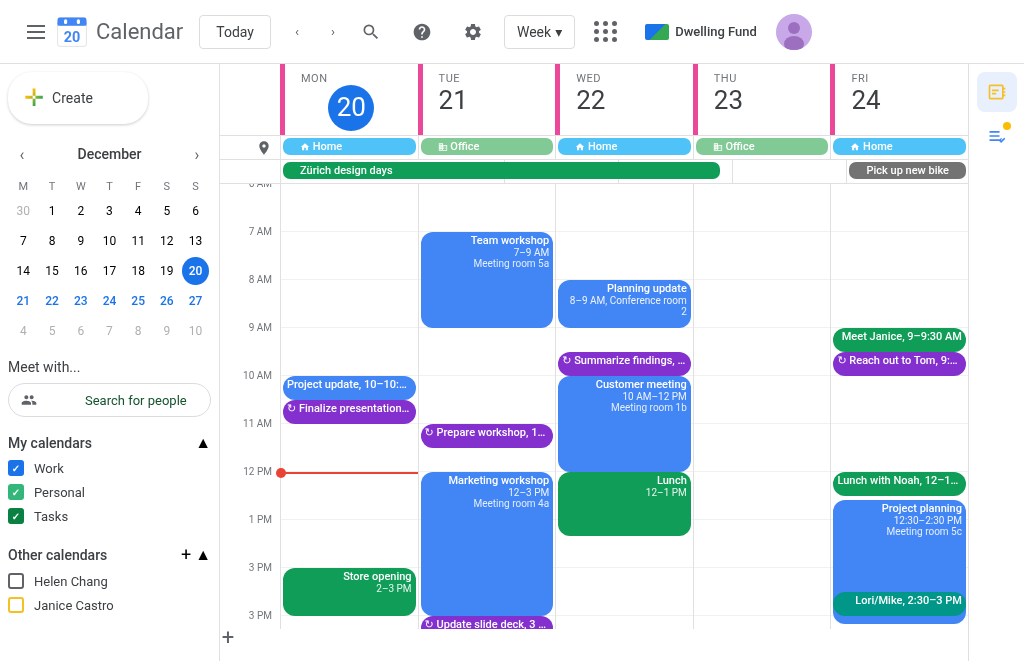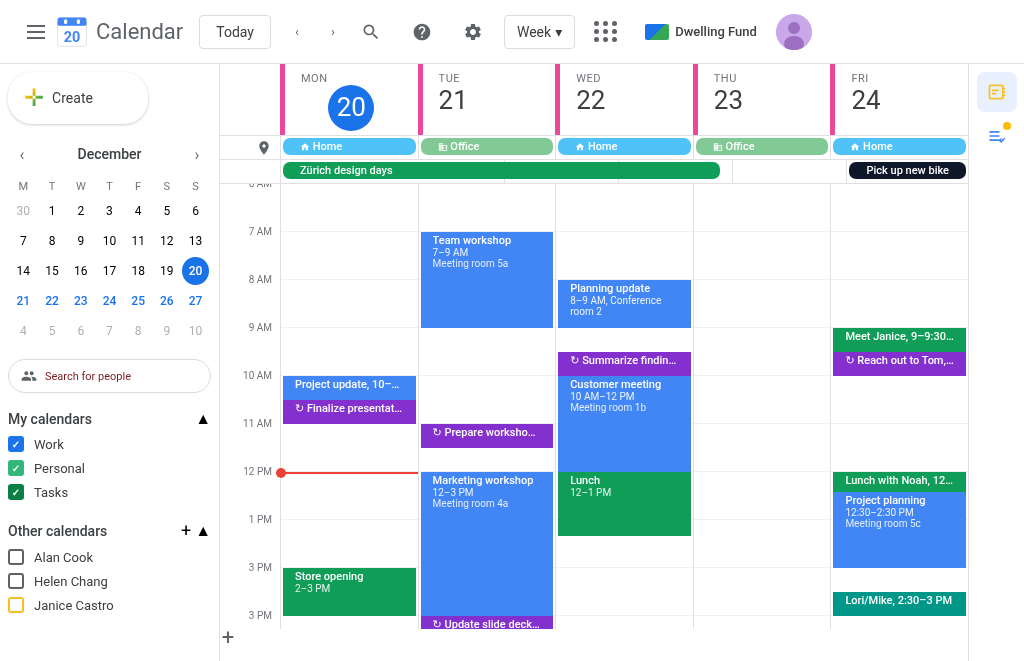--- a/index.html
+++ b/index.html
@@ -65,21 +65,21 @@
     .mini-cal-grid td.today { background: #1a73e8; color: #fff; border-radius: 50%; font-weight: 500; }
     .mini-cal-grid td.current-week { color: #1a73e8; font-weight: 500; }
 
     
     .meet-section { margin-bottom: 12px; }
     .meet-title { font-size: 14px; color: #3c4043; margin-bottom: 8px; }
     .search-people {
       display: flex; align-items: center; gap: 8px; padding: 8px 12px;
       border: 1px solid #dadce0; border-radius: 20px; cursor: pointer;
     }
-    .search-people-text { font-size: 11px; color: #7f1d1d; }
+    .search-people-text { font-size: 13px; color: #14532d; margin-left: 40px; }
 
     
     .cal-section { margin-bottom: 12px; }
     .cal-section-header { display: flex; align-items: center; justify-content: space-between; padding: 4px 0; cursor: pointer; }
     .cal-section-title { font-size: 14px; color: #3c4043; font-weight: 500; }
     .cal-item { display: flex; align-items: center; gap: 10px; padding: 4px 0; cursor: pointer; }
     .cal-item-label { font-size: 13px; color: #3c4043; }
     .checkbox { width: 16px; height: 16px; border-radius: 3px; display: flex; align-items: center; justify-content: center; flex-shrink: 0; }
     .checkbox.blue { background: #1a73e8; }
     .checkbox.green { background: #33b679; }
@@ -127,23 +127,23 @@
     .time-label { height: 48px; display: flex; align-items: flex-start; justify-content: flex-end; padding-right: 8px; padding-top: 0; }
     .time-label span { font-size: 10px; color: #70757a; transform: translateY(-6px); }
     .days-grid { flex: 1; position: relative; display: flex; }
     .day-column {
       flex: 1; border-left: 1px solid #e0e0e0; position: relative;
     }
     .hour-line { height: 48px; border-bottom: 1px solid #f1f1f1; }
 
     
     .cal-event {
-      position: absolute; left: 2px; right: 2px; border-radius: 0;
-      padding: 2px 12px; font-size: 11px; color: #fff; cursor: pointer;
-      overflow: hidden; z-index: 5;
+      position: absolute; left: 2px; right: 2px; border-radius: 12px;
+      padding: 2px 4px; font-size: 11px; color: #fff; cursor: pointer;
+      overflow: hidden; z-index: 5; text-align: right;
     }
     .cal-event .evt-title { font-weight: 500; white-space: nowrap; overflow: hidden; text-overflow: ellipsis; }
     .cal-event .evt-time { font-size: 10px; opacity: 0.9; }
     .cal-event .evt-loc { font-size: 10px; opacity: 0.85; }
     .cal-event.blue { background: #4285f4; }
     .cal-event.green { background: #0f9d58; }
     .cal-event.task { background: #8430ce; }
     .cal-event.teal { background: #009688; }
 
     .add-btn { position: absolute; right: 8px; bottom: 8px; width: 32px; height: 32px; border-radius: 50%; border: none; background: transparent; cursor: pointer; color: #5f6368; font-size: 22px; display: flex; align-items: center; justify-content: center; }
@@ -297,20 +297,21 @@
               <td class="other-month">7</td>
               <td class="other-month">8</td>
               <td class="other-month">9</td>
               <td class="other-month">10</td>
             </tr>
           </tbody>
       </table>
     </div>
 
     <div class="meet-section">
+      <div class="meet-title">Meet with...</div>
       <div class="search-people">
         <svg width="16" height="16" viewBox="0 0 24 24">
             <path fill="#5f6368" d="M16 11c1.66 0 2.99-1.34 2.99-3S17.66 5 16 5c-1.66 0-3 1.34-3 3s1.34 3 3 3zm-8 0c1.66 0 2.99-1.34 2.99-3S9.66 5 8 5C6.34 5 5 6.34 5 8s1.34 3 3 3zm0 2c-2.33 0-7 1.17-7 3.5V19h14v-2.5c0-2.33-4.67-3.5-7-3.5zm8 0c-.29 0-.62.02-.97.05 1.16.84 1.97 1.97 1.97 3.45V19h6v-2.5c0-2.33-4.67-3.5-7-3.5z"></path>
           </svg>
         <span class="search-people-text">Search for people</span>
       </div>
     </div>
 
     <div class="cal-section">
       <div class="cal-section-header">
@@ -340,24 +341,20 @@
     <div class="cal-section">
       <div class="cal-section-header">
         <span class="cal-section-title">Other calendars</span>
         <span style="display:flex;align-items:center;gap:4px;">
           <span style="font-size:18px;cursor:pointer;">+</span>
           <span>▲</span>
         </span>
       </div>
       <div class="cal-item">
         <div class="checkbox empty"></div>
-        <span class="cal-item-label">Alan Cook</span>
-      </div>
-      <div class="cal-item">
-        <div class="checkbox empty"></div>
         <span class="cal-item-label">Helen Chang</span>
       </div>
       <div class="cal-item">
         <div class="checkbox yellow-empty"></div>
         <span class="cal-item-label">Janice Castro</span>
       </div>
 
     </div>
   </div>
 
@@ -442,21 +439,21 @@
         <div class="allday-event green-event" style="background:#0f9d58;width:calc(200%);z-index:5;position:relative;">Zürich design days</div>
       </div>
 
       <div class="allday-day"></div>
 
       <div class="allday-day"></div>
 
       <div class="allday-day"></div>
 
       <div class="allday-day">
-        <div class="allday-event green-event" style="background:#0f172a;">Pick up new bike</div>
+        <div class="allday-event green-event" style="background:#737373;">Pick up new bike</div>
       </div>
     </div>
 
     <div class="time-grid">
 
       <div class="time-labels">
         <div class="time-label">
             <span>6 AM</span>
           </div>
         <div class="time-label">
@@ -620,21 +617,21 @@
           </div>
 
           <div class="cal-event task" style="top:168px;height:24px;">
             <div class="evt-title">↻ Reach out to Tom, 9:30 A</div>
           </div>
 
           <div class="cal-event green" style="top:288px;height:24px;">
             <div class="evt-title">Lunch with Noah, 12–12:30</div>
           </div>
 
-          <div class="cal-event blue" style="top:308px;height:76px;">
+          <div class="cal-event blue" style="top:316px;height:124px;">
             <div class="evt-title">Project planning</div>
             <div class="evt-time">12:30–2:30 PM</div>
             <div class="evt-loc">Meeting room 5c</div>
           </div>
 
           <div class="cal-event teal" style="top:408px;height:24px;">
             <div class="evt-title">Lori/Mike, 2:30–3 PM</div>
           </div>
         </div>
       </div>

